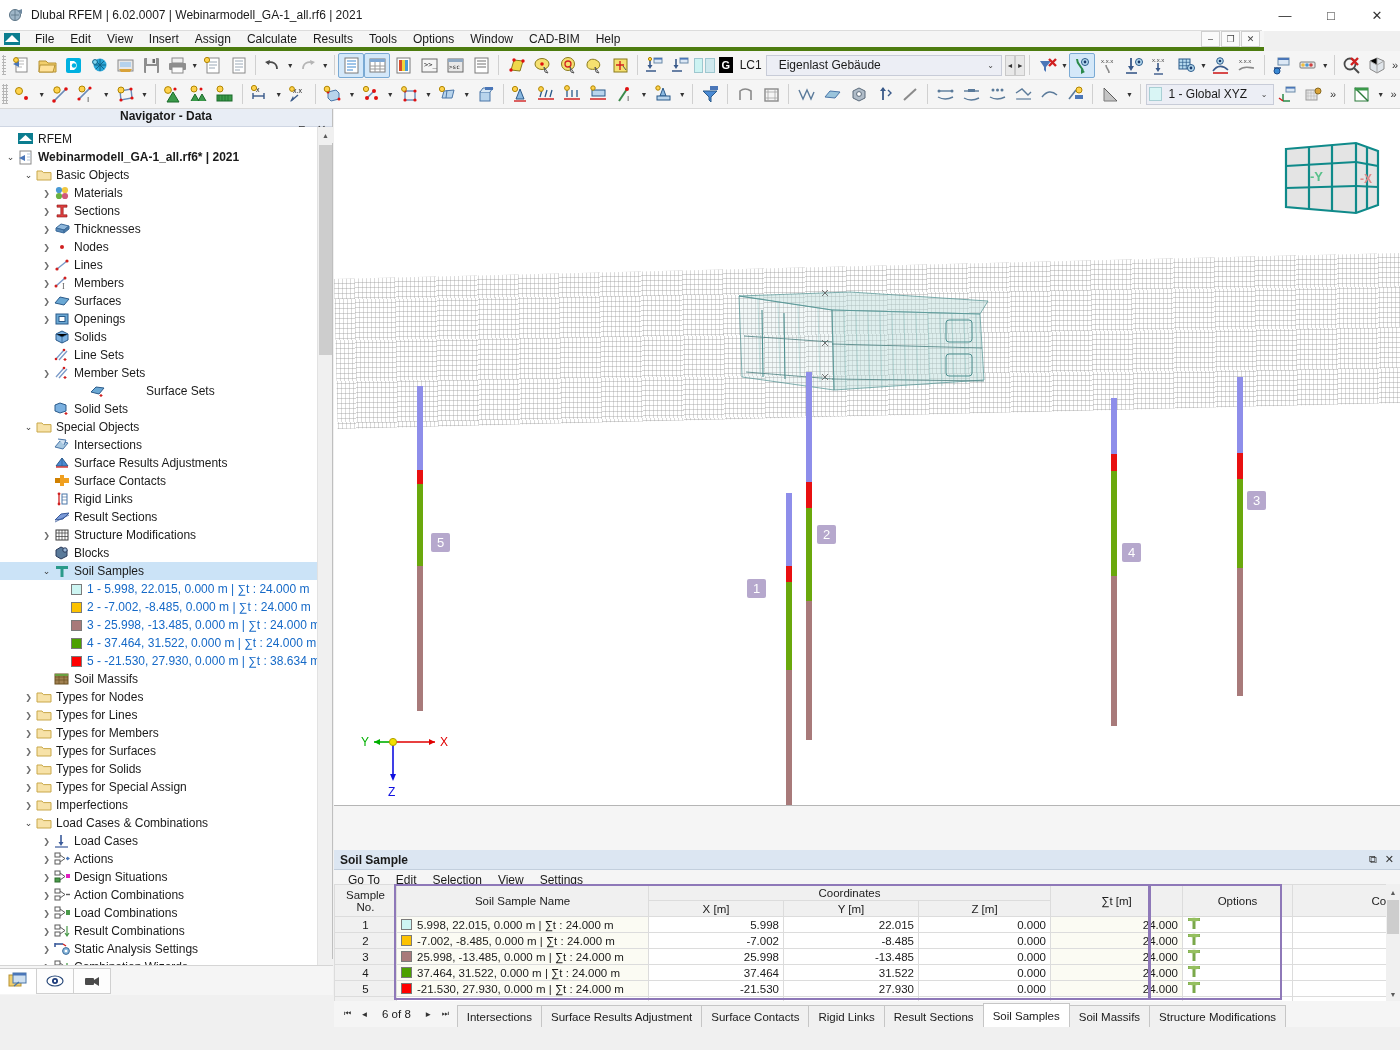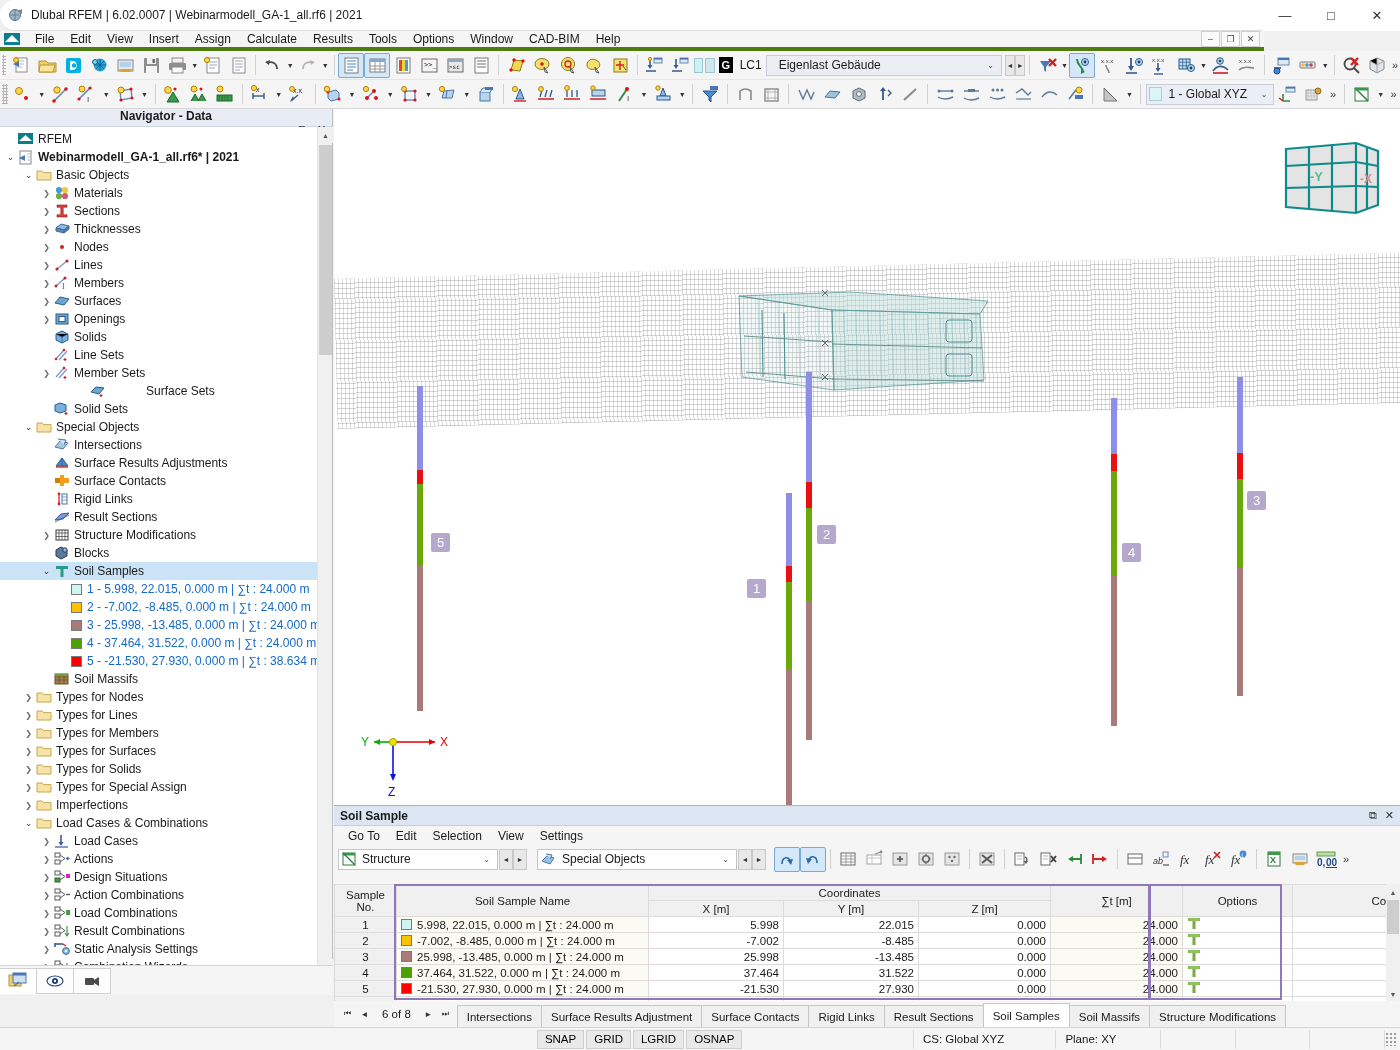--- a/index.html
+++ b/index.html
@@ -11,21 +11,21 @@
     font-size: 12px;
     background: #f0f0f0;
     -webkit-font-smoothing: antialiased;
   }
   #app { position: relative; width: 1400px; height: 1050px; background: #f0f0f0; }
 
   
   .titlebar {
     position: absolute; left: 0; top: 0; width: 1400px; height: 31px;
     background: #ffffff; border-bottom: 1px solid #dcdcdc;
-    display: flex; align-items: center; border-radius: 15px;
+    display: flex; align-items: center;
   }
   .title-icon { width: 16px; height: 16px; margin-left: 8px; margin-right: 7px; }
   .title-text { font-size: 12px; color: #1a1a1a; }
   .win-btns { margin-left: auto; display: flex; height: 31px; }
   .win-btn {
     width: 46px; height: 31px; display: flex; align-items: center; justify-content: center;
     font-size: 13px; color: #333; background: #fff;
   }
 
   
@@ -154,20 +154,21 @@
   .nav-cube { position: absolute; }
 
   
   .dock {
     position: absolute; left: 334px; top: 805px; width: 1066px; height: 196px;
     background: #f5f5f5; border-top: 1px solid #b5b5b5;
   }
   .dock-title {
     height: 20px; background: #dce6f2; display: flex; align-items: center; padding: 0 6px;
     border-bottom: 1px solid #c3cfdd;
+    margin-top: 44px;
   }
   .dock-title .t { font-size: 12px; font-weight: bold; color: #1a1a1a; }
   .dock-title .btns { margin-left: auto; display: flex; gap: 8px; }
   .dock-menu { height: 20px; display: flex; align-items: center; background: #f5f5f5; padding-left: 6px; }
   .dock-menu .mi { font-size: 12px; padding: 2px 8px; color: #1a1a1a; }
   .dock-toolbar { height: 26px; display: flex; align-items: center; background: #f5f5f5; padding-left: 4px; }
   .dk-combo {
     display: flex; align-items: center; height: 21px; background: #fff;
     border: 1px solid #c5c5c5; padding: 0 3px;
   }
@@ -1794,28 +1795,14 @@
         <div class="btab">Surface Results Adjustment</div>
         <div class="btab">Surface Contacts</div>
         <div class="btab">Rigid Links</div>
         <div class="btab">Result Sections</div>
         <div class="btab active">Soil Samples</div>
         <div class="btab">Soil Massifs</div>
         <div class="btab">Structure Modifications</div>
       </div>
   </div>
 
-  <div class="statusbar">
-    <div style="width:570px"></div>
-    <div class="sb-toggle">SNAP</div>
-    <div class="sb-toggle">GRID</div>
-    <div class="sb-toggle">LGRID</div>
-    <div class="sb-toggle">OSNAP</div>
-    <div style="width:180px;border-right:1px solid #dcdcdc;height:19px"></div>
-    <div class="sb-cell" style="width:150px">CS: Global XYZ</div>
-    <div class="sb-cell" style="width:110px">Plane: XY</div>
-    <div class="sb-cell" style="width:78px"></div>
-    <div class="sb-cell" style="width:78px"></div>
-    <div class="sb-cell" style="width:78px"></div>
-    <div class="grip-dots"></div>
-  </div>
 
 </div>
 
 </body></html>

